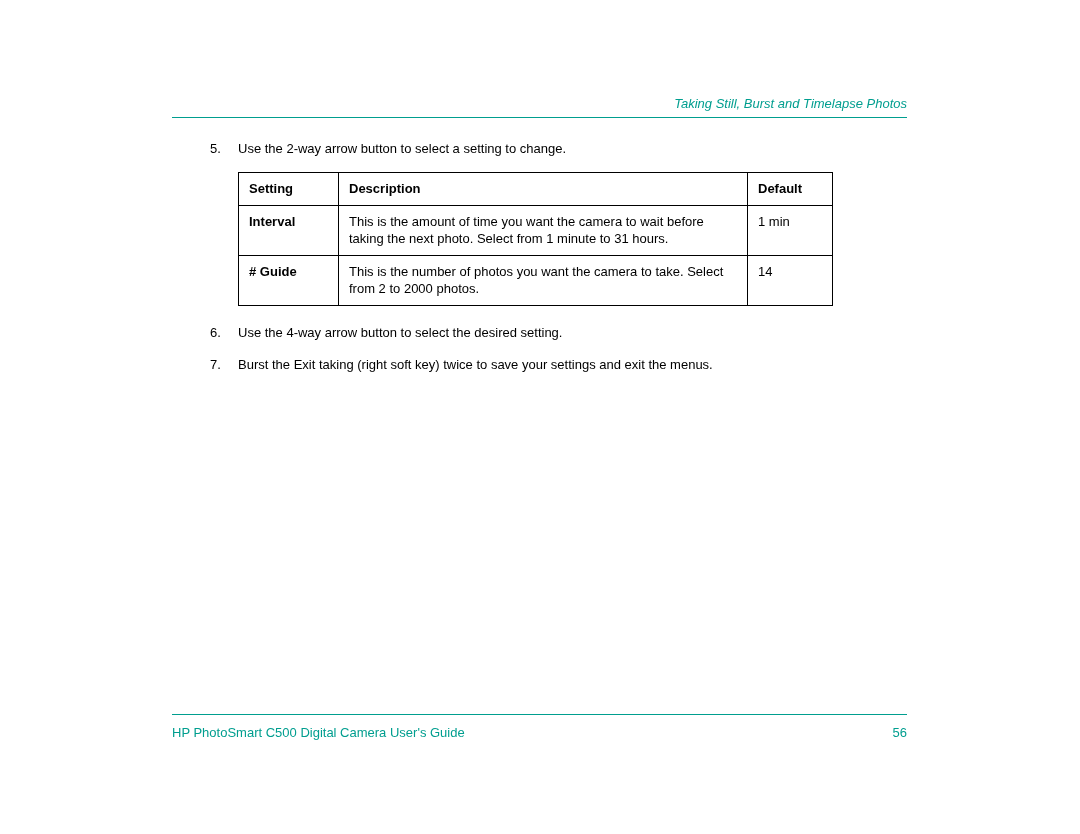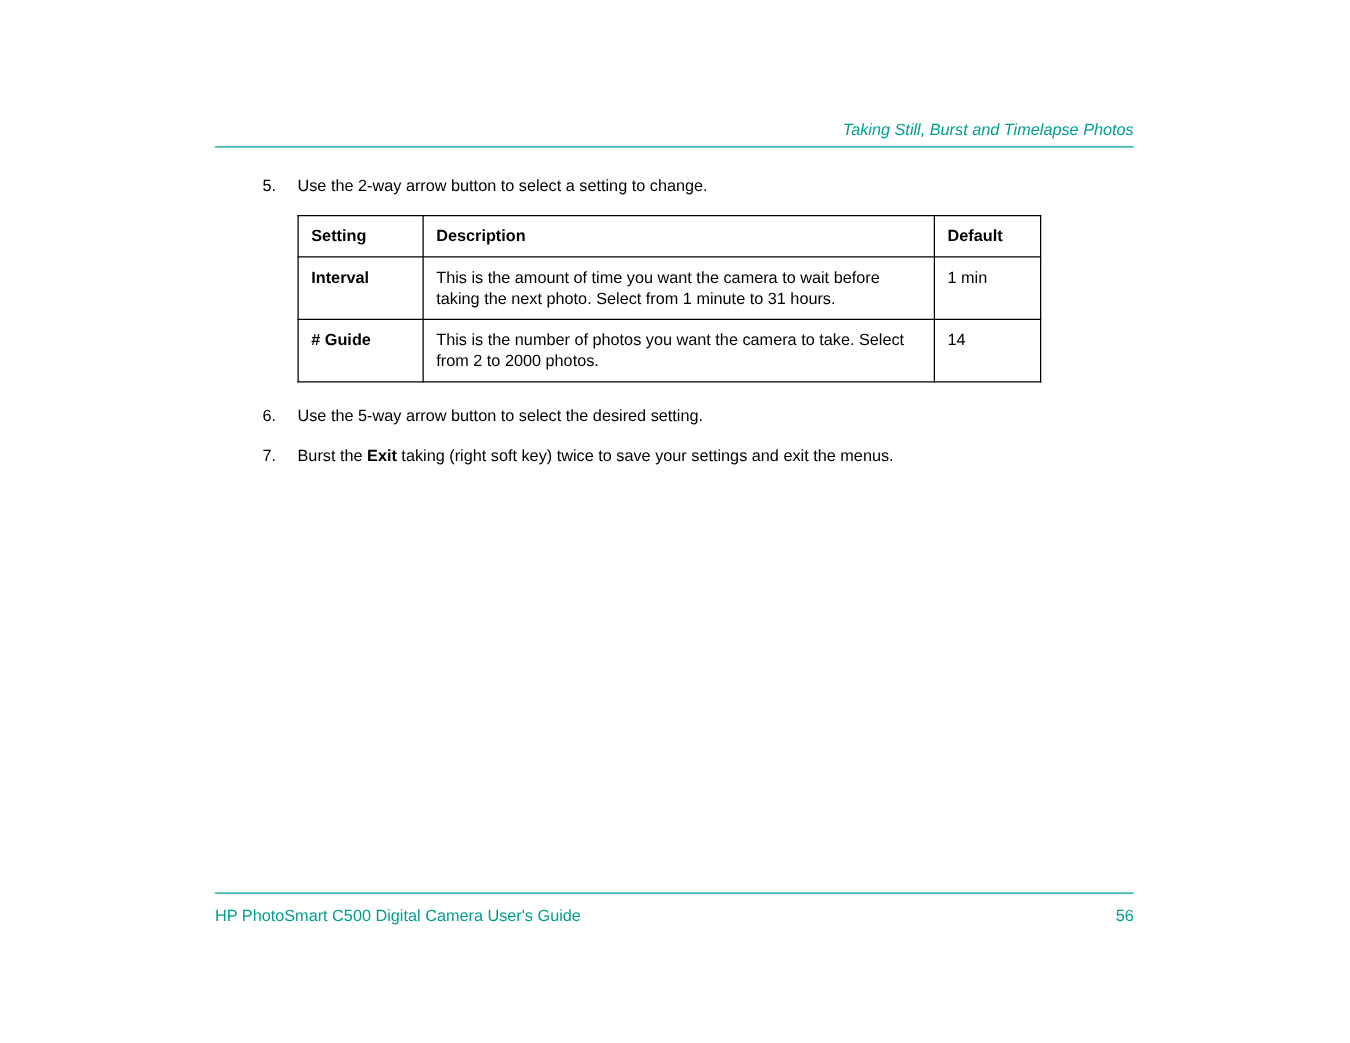--- a/index.html
+++ b/index.html
@@ -49,21 +49,21 @@
   .settings-table th, .settings-table td {
     border: 1px solid #000;
     padding: 7px 10px;
     text-align: left;
     vertical-align: top;
     line-height: 1.35;
   }
   .settings-table th { font-weight: bold; }
   .settings-table .col-setting { width: 100px; font-weight: bold; }
   .settings-table .col-default { width: 85px; }
-  .bold { font-weight: bold; }
+  .bold { font-weight: normal; }
   .footer {
     position: absolute;
     left: 172px;
     right: 173px;
     bottom: 94px;
     border-top: 1px solid #009e8f;
     padding-top: 10px;
     display: flex;
     justify-content: space-between;
     color: #009e8f;
@@ -102,21 +102,21 @@
       <tr>
         <td class="col-setting"># Guide</td>
         <td>This is the number of photos you want the camera to take. Select from 2 to 2000 photos.</td>
         <td class="col-default">14</td>
       </tr>
     </tbody>
       </table>
 
     <div class="list-item">
       <span class="list-num">6.</span>
-      <span class="list-body">Use the 5-way arrow button to select the desired setting.</span>
+      <span class="list-body">Use the 4-way arrow button to select the desired setting.</span>
     </div>
 
     <div class="list-item">
       <span class="list-num">7.</span>
       <span class="list-body">
         <span>Burst the </span><span class="bold">Exit</span><span> taking (right soft key) twice to save your settings and exit the menus.</span>
       </span>
     </div>
 
   </div>

